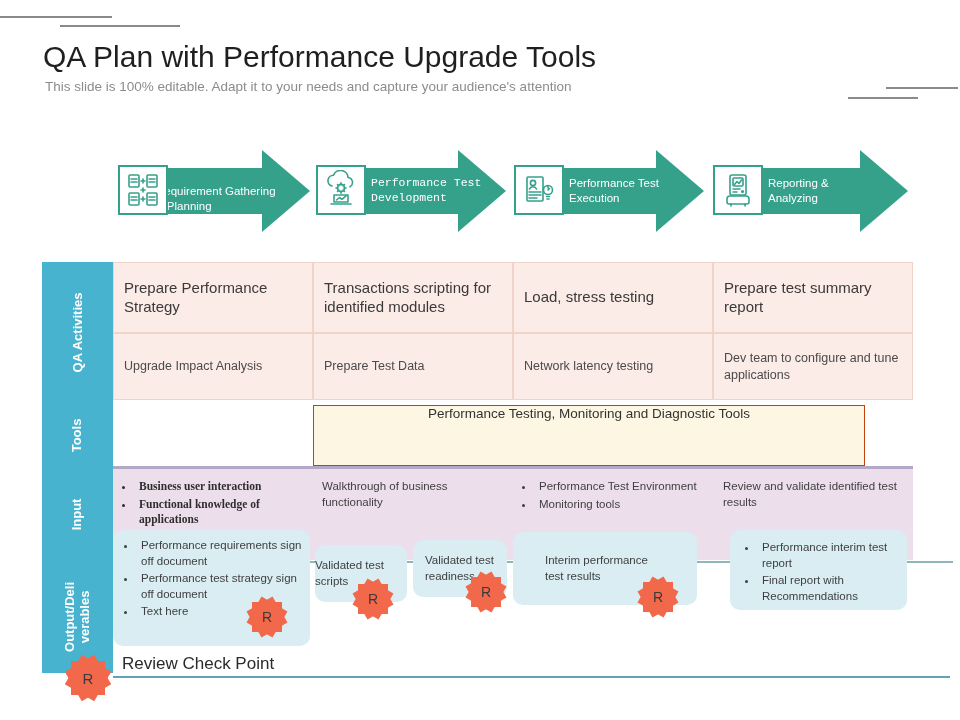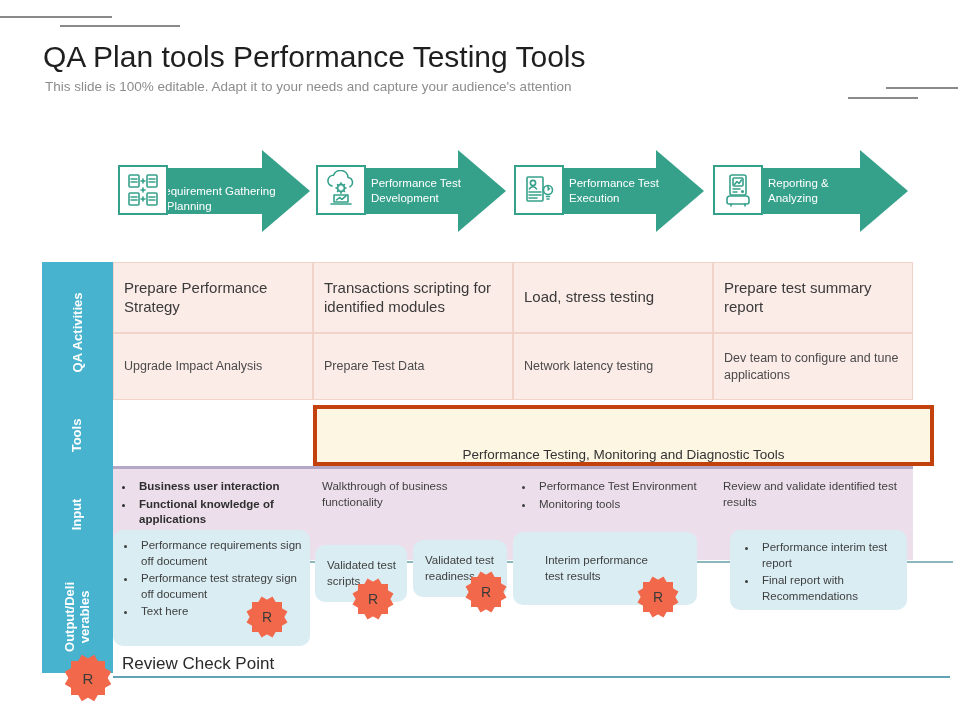--- a/index.html
+++ b/index.html
@@ -25,23 +25,23 @@
   .vlabel{position:absolute;left:0;width:71px;display:flex;align-items:center;justify-content:center;}
   .vlabel>span{transform:rotate(-90deg);color:#fff;font-weight:bold;font-size:13px;
                white-space:nowrap;text-align:center;line-height:1.15;}
   .vlabel.wrap>span{white-space:normal;word-break:break-all;width:104px;}
 
   .cell{position:absolute;width:200px;background:var(--cell-pink);border:1px solid #f1d3ca;
         box-sizing:border-box;display:flex;align-items:center;padding:0 12px 0 10px;}
   .rowA1{top:262px;height:71px;font-size:15px;line-height:1.25;color:#3a3a3a;}
   .rowA2{top:333px;height:67px;font-size:12.5px;line-height:1.3;color:#4a4a4a;}
 
-  .tools-cell{position:absolute;left:313px;top:405px;width:621px;height:61px;
-              background:var(--tools-cream);border:4px solid #c2410c;box-sizing:border-box;
-              display:flex;align-items:flex-end;justify-content:center;font-size:13.5px;color:#333;}
+  .tools-cell{position:absolute;left:313px;top:405px;width:552px;height:61px;
+              background:var(--tools-cream);border:1px solid #c2410c;box-sizing:border-box;
+              display:flex;align-items:flex-start;justify-content:center;font-size:13.5px;color:#333;}
 
   .input-row{position:absolute;left:113px;top:466px;width:800px;height:94px;
              background:var(--input-mauve);border-top:3px solid #b3a9c6;box-sizing:border-box;}
   .in-col{position:absolute;top:10px;font-size:11.5px;line-height:1.35;color:#3f3f3f;}
   .in-col ul{margin:0;padding-left:16px;}
   .in-col li{margin:0 0 2px 0;padding-left:4px;}
   .bold-bullets{font-weight:bold;color:#2e2e2e;}
 
   .out-box{position:absolute;background:var(--output-blue);border-radius:10px;
            font-size:11.5px;line-height:1.35;color:#3f3f3f;box-sizing:border-box;z-index:4;}
@@ -67,21 +67,21 @@
 </head>
 <body>
 
 <div class="slide">
 
   <div class="decor-line" style="left:0;top:16px;width:112px;"></div>
   <div class="decor-line" style="left:60px;top:25px;width:120px;"></div>
   <div class="decor-line" style="left:886px;top:87px;width:72px;"></div>
   <div class="decor-line" style="left:848px;top:97px;width:70px;"></div>
 
-  <div class="title">QA Plan tools Performance Testing Tools</div>
+  <div class="title">QA Plan with Performance Upgrade Tools</div>
   <div class="subtitle">This slide is 100% editable. Adapt it to your needs and capture your audience's attention</div>
 
   <div>
 
     <div class="step-body" style="left:144px;width:118px;"></div>
     <div class="step-head" style="left:262px;"></div>
     <div class="icon-box" style="left:118px;">
       <svg viewBox="0 0 40 40" width="40" height="40">
         <rect x="6" y="5" width="10" height="12" rx="1"></rect>
           <path d="M8 9h6M8 12h6"></path>
@@ -100,21 +100,21 @@
     <div class="step-head" style="left:458px;"></div>
     <div class="icon-box" style="left:316px;">
       <svg viewBox="0 0 40 40" width="40" height="40">
         <path d="M11 16a5.5 5.5 0 0 1 1.5-10.8A7.5 7.5 0 0 1 27 7.5a5 5 0 0 1 2 9.3"></path>
         <circle cx="20" cy="18" r="3.6"></circle>
         <path d="M20 12.8v2M20 21.2v2M15 18h2M23 18h2M16.5 14.5l1.4 1.4M22.1 20.1l1.4 1.4M23.5 14.5l-1.4 1.4M17.9 20.1l-1.4 1.4"></path>
         <path d="M13 25h14v7H13zM10 34h20"></path>
         <path d="M15.5 30l3-2.5 2.5 1.8 4-3.5"></path>
       </svg>
     </div>
-    <div class="step-label" style="left:371px;width:112px;">Performance Test Development</div>
+    <div class="step-label" style="left:371px;width:112px;font-family:Liberation Mono, monospace;">Performance Test Development</div>
 
     <div class="step-body" style="left:540px;width:116px;"></div>
     <div class="step-head" style="left:656px;"></div>
     <div class="icon-box" style="left:514px;">
       <svg viewBox="0 0 40 40" width="40" height="40">
         <rect x="8" y="7" width="16" height="24" rx="1"></rect>
         <circle cx="14" cy="13" r="2.6"></circle>
           <path d="M10.5 19a3.8 3.8 0 0 1 7 0"></path>
         <path d="M10 22h12M10 25h12M10 28h8"></path>
         <circle cx="29" cy="20" r="4.5"></circle>
@@ -178,21 +178,21 @@
     </div>
   <div class="cell rowA2" style="left:713px;justify-content:flex-end;">
       <span>Dev team to configure and tune applications</span>
     </div>
 
   <div class="tools-cell">
     <span>Performance Testing, Monitoring and Diagnostic Tools</span>
   </div>
 
   <div class="input-row">
-    <div class="in-col" style="left:6px;width:192px;">
+    <div class="in-col" style="left:6px;width:192px;font-family:Liberation Serif, serif;">
       <ul class="bold-bullets">
         <li>Business user interaction</li>
         <li>Functional knowledge of applications</li>
       </ul>
     </div>
     <div class="in-col" style="left:209px;width:180px;">
       <span>Walkthrough of business functionality</span>
     </div>
     <div class="in-col" style="left:406px;width:192px;">
       <ul>
@@ -211,21 +211,21 @@
   <div class="connector" style="left:695px;width:36px;"></div>
   <div class="connector" style="left:905px;width:48px;"></div>
 
   <div class="out-box" style="left:113px;top:530px;width:197px;height:116px;padding:8px 6px 6px 2px;">
     <ul>
       <li>Performance requirements sign off document</li>
       <li>Performance test strategy sign off document</li>
       <li>Text here</li>
     </ul>
   </div>
-  <div class="out-box out-center" style="left:315px;top:545px;width:92px;height:57px;padding-left:12px;">
+  <div class="out-box out-center" style="left:315px;top:545px;width:92px;height:57px;">
     <span>Validated test scripts</span>
   </div>
   <div class="out-box out-center" style="left:413px;top:540px;width:94px;height:57px;padding-left:12px;">
     <span>Validated test readiness</span>
   </div>
   <div class="out-box out-center" style="left:513px;top:532px;width:184px;height:73px;padding-left:32px;padding-right:30px;">
     <span>Interim performance test results</span>
   </div>
   <div class="out-box" style="left:730px;top:530px;width:177px;height:80px;padding:10px 6px 6px 6px;">
     <ul>

